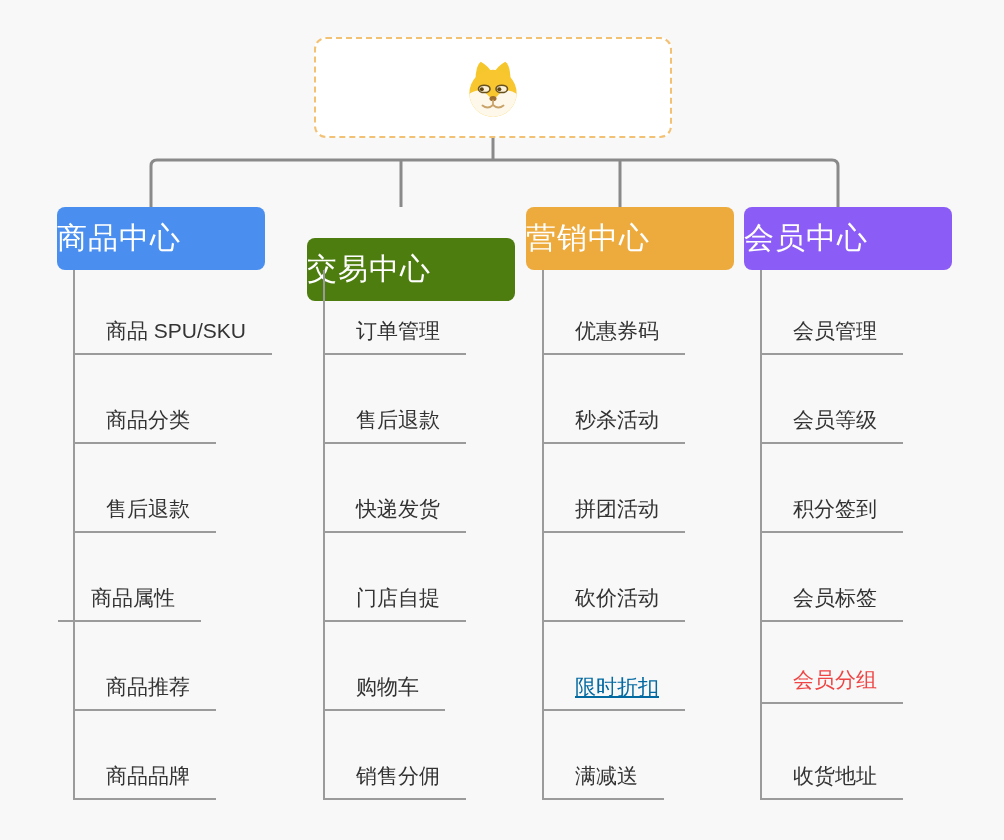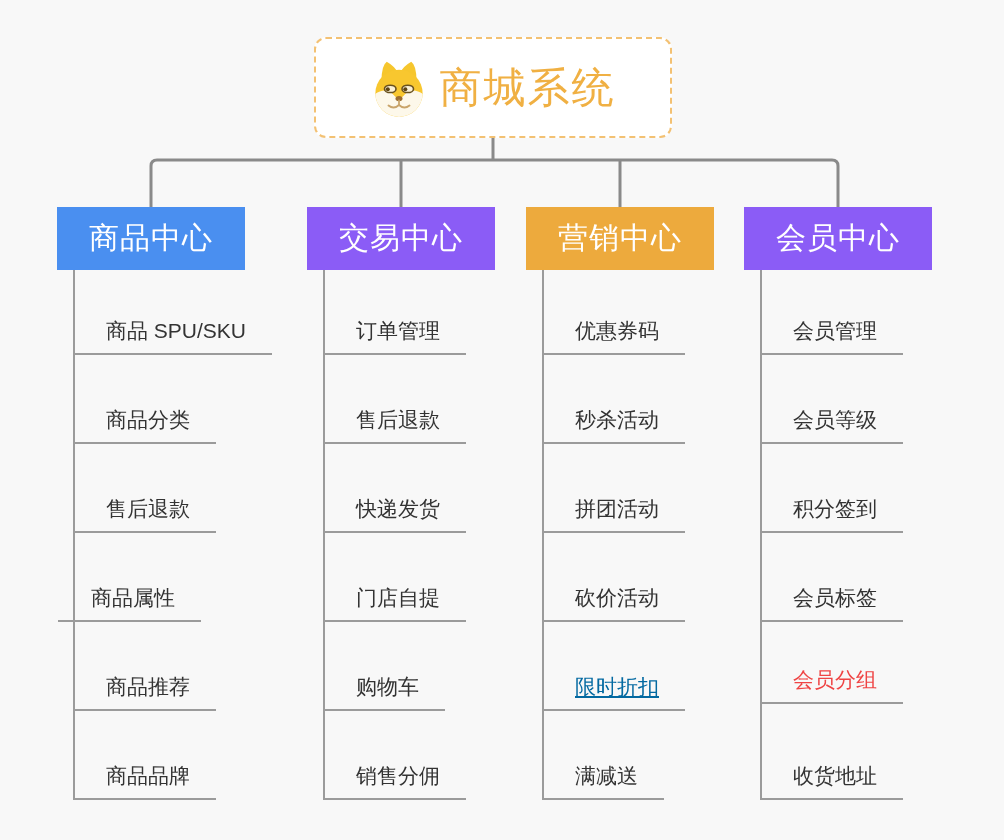--- a/index.html
+++ b/index.html
@@ -33,28 +33,27 @@
   }
   .root-title {
     font-size: 42px;
     letter-spacing: 2px;
     color: #f0b043;
     white-space: nowrap;
   }
   .branch-node {
     position: absolute;
     top: 207px;
-    width: 188px; height: 63px;
-    border-radius: 0;
+    width: 208px; height: 63px;
+    border-radius: 8px;
     color: #ffffff;
     font-size: 30px;
     letter-spacing: 1px;
     display: flex;
     align-items: center;
-    justify-content: center;
     cursor: pointer;
     box-sizing: border-box;
   }
   .spine {
     position: absolute;
     width: 2px;
     background: #9b9b9b;
   }
   .leaf-node {
     position: absolute;
@@ -101,35 +100,34 @@
 
       <ellipse cx="22" cy="37" rx="6.6" ry="4.2" fill="#fbf1d6" stroke="#69511e" stroke-width="1.8"></ellipse>
       <ellipse cx="42" cy="37" rx="6.6" ry="4.2" fill="#fbf1d6" stroke="#69511e" stroke-width="1.8"></ellipse>
       <circle cx="19.2" cy="37.3" r="2.3" fill="#5d4413"></circle>
       <circle cx="39.2" cy="37.3" r="2.3" fill="#5d4413"></circle>
 
       <ellipse cx="32" cy="48" rx="4" ry="3" fill="#9c6d2e"></ellipse>
       <path d="M32 50 V55" stroke="#c9a46a" stroke-width="2" fill="none" stroke-linecap="round"></path>
       <path d="M20 56 Q26 61 32 55.5 Q38 61 44 56" stroke="#c9a46a" stroke-width="2.2" fill="none" stroke-linecap="round"></path>
     </svg>
-    <span class="root-title" style="color: rgb(240, 176, 67);">商城系统</span>
   </div>
 
   <div id="branches">
       <div class="branch-node" style="left: 57px; background: rgb(74, 143, 240);">
         <span>商品中心</span>
       </div>
       <div class="spine" style="left: 73px; top: 270px; height: 530px; background: rgb(155, 155, 155);"></div>
       <div class="leaf-node" style="left: 73px; top: 306px; color: rgb(51, 51, 51); border-bottom-color: rgb(155, 155, 155);">商品 SPU/SKU</div>
       <div class="leaf-node" style="left: 73px; top: 395px; color: rgb(51, 51, 51); border-bottom-color: rgb(155, 155, 155);">商品分类</div>
       <div class="leaf-node" style="left: 73px; top: 484px; color: rgb(51, 51, 51); border-bottom-color: rgb(155, 155, 155);">售后退款</div>
       <div class="leaf-node" style="left: 58px; top: 573px; color: rgb(51, 51, 51); border-bottom-color: rgb(155, 155, 155);">商品属性</div>
       <div class="leaf-node" style="left: 73px; top: 662px; color: rgb(51, 51, 51); border-bottom-color: rgb(155, 155, 155);">商品推荐</div>
       <div class="leaf-node" style="left: 73px; top: 751px; color: rgb(51, 51, 51); border-bottom-color: rgb(155, 155, 155);">商品品牌</div>
-      <div class="branch-node" style="left: 307px; background: #8b5cf6;">
+      <div class="branch-node" style="left: 307px; background: #4d7c0f; margin-top: 31px;">
         <span>交易中心</span>
       </div>
       <div class="spine" style="left: 323px; top: 270px; height: 530px; background: rgb(155, 155, 155);"></div>
       <div class="leaf-node" style="left: 323px; top: 306px; color: rgb(51, 51, 51); border-bottom-color: rgb(155, 155, 155);">订单管理</div>
       <div class="leaf-node" style="left: 323px; top: 395px; color: rgb(51, 51, 51); border-bottom-color: rgb(155, 155, 155);">售后退款</div>
       <div class="leaf-node" style="left: 323px; top: 484px; color: rgb(51, 51, 51); border-bottom-color: rgb(155, 155, 155);">快递发货</div>
       <div class="leaf-node" style="left: 323px; top: 573px; color: rgb(51, 51, 51); border-bottom-color: rgb(155, 155, 155);">门店自提</div>
       <div class="leaf-node" style="left: 323px; top: 662px; color: rgb(51, 51, 51); border-bottom-color: rgb(155, 155, 155);">购物车</div>
       <div class="leaf-node" style="left: 323px; top: 751px; color: rgb(51, 51, 51); border-bottom-color: rgb(155, 155, 155);">销售分佣</div>
       <div class="branch-node" style="left: 526px; background: rgb(237, 170, 61);">

